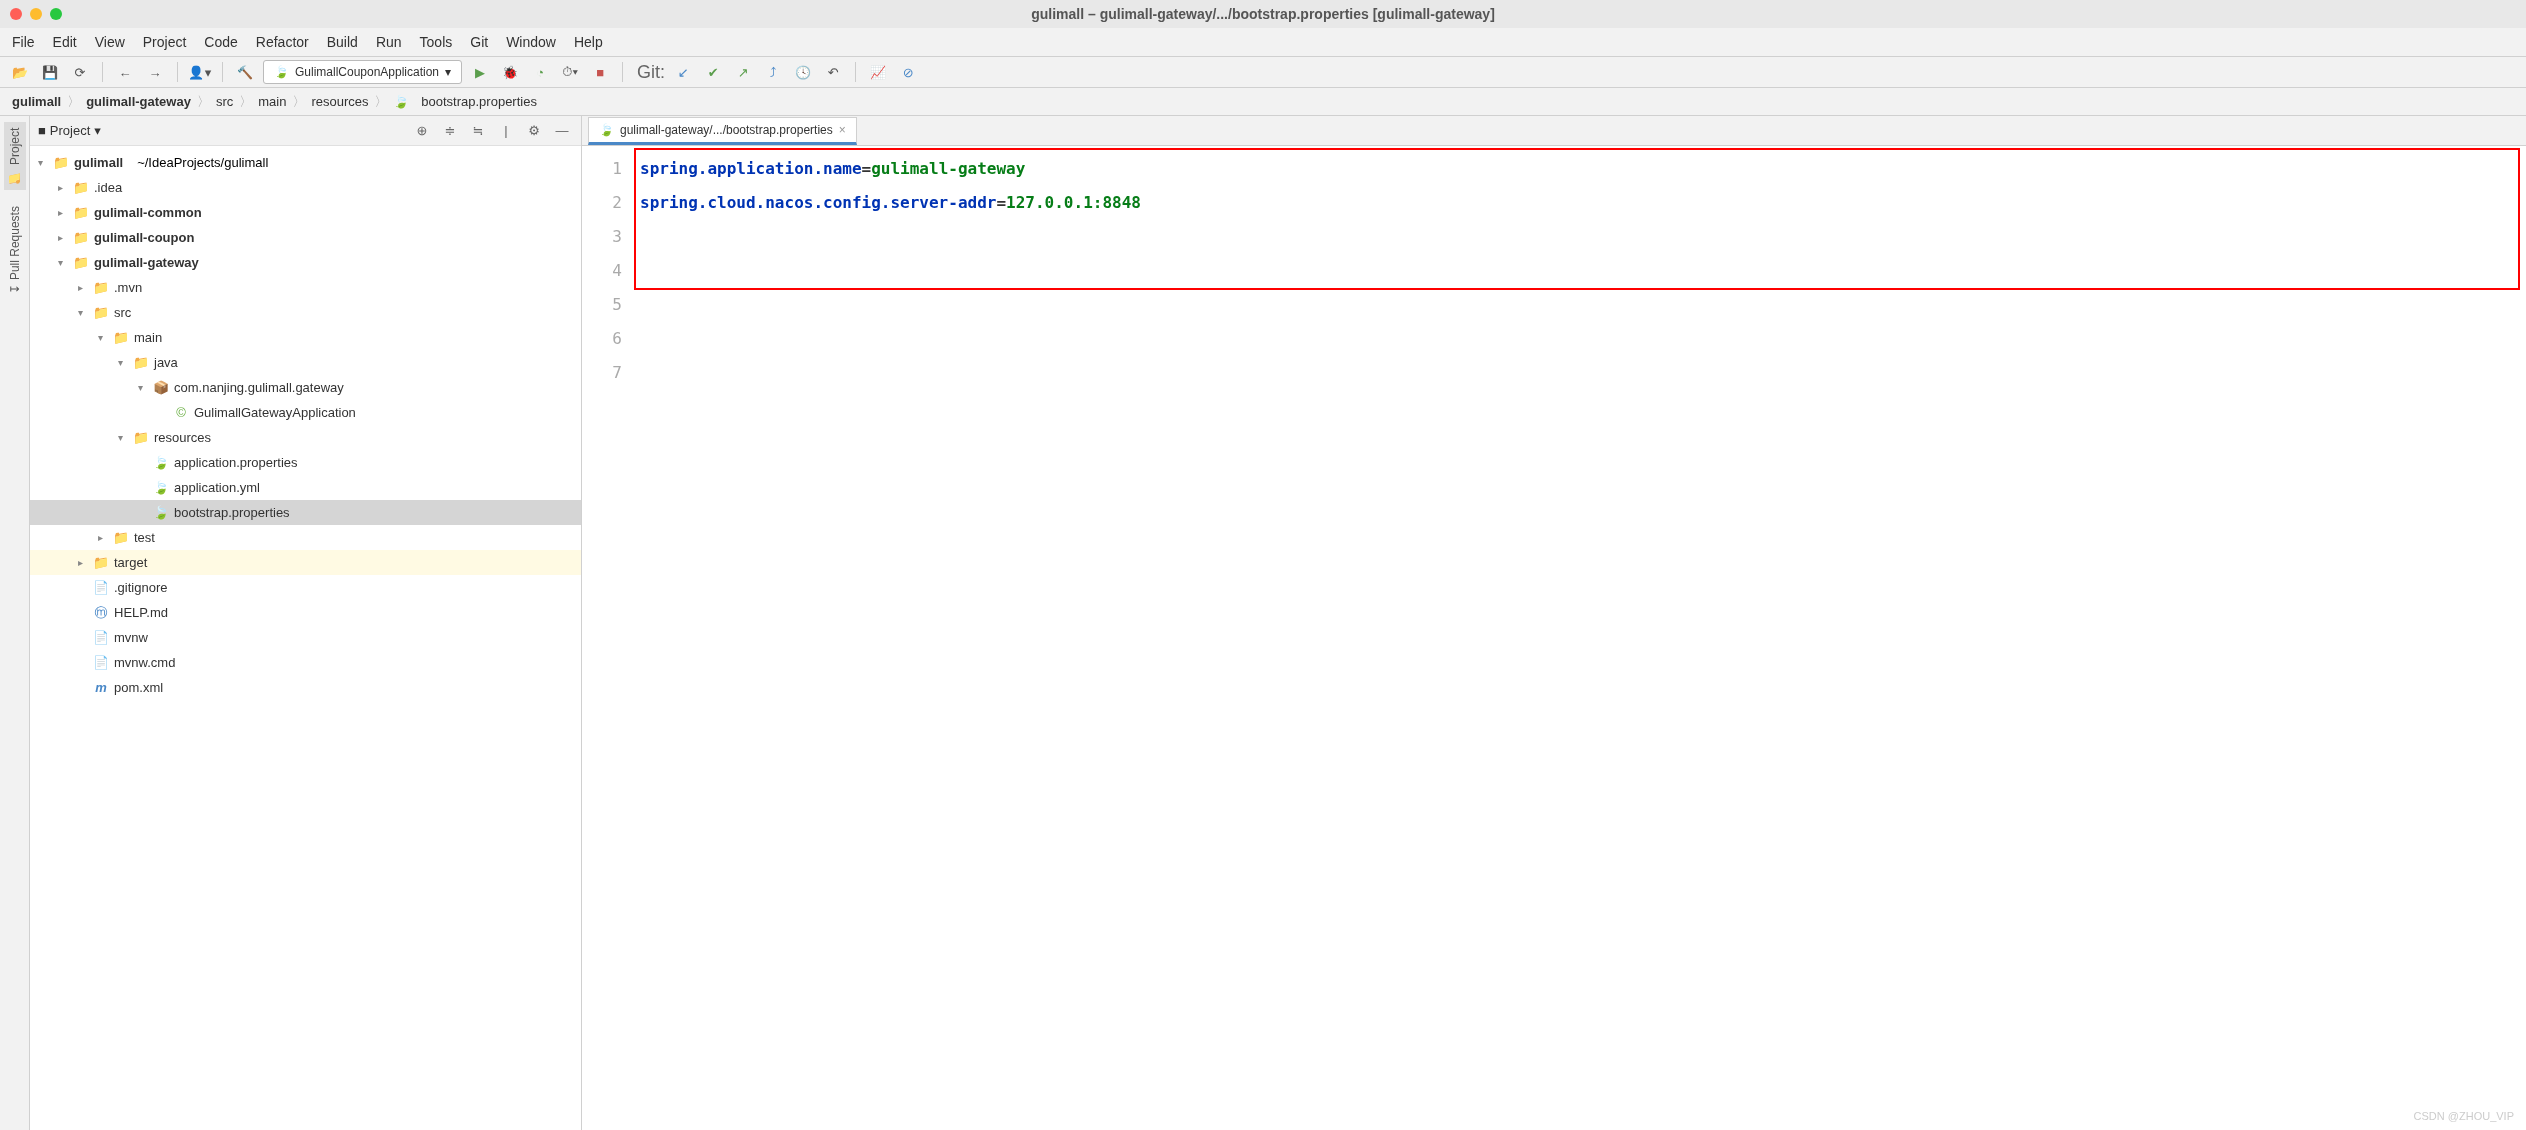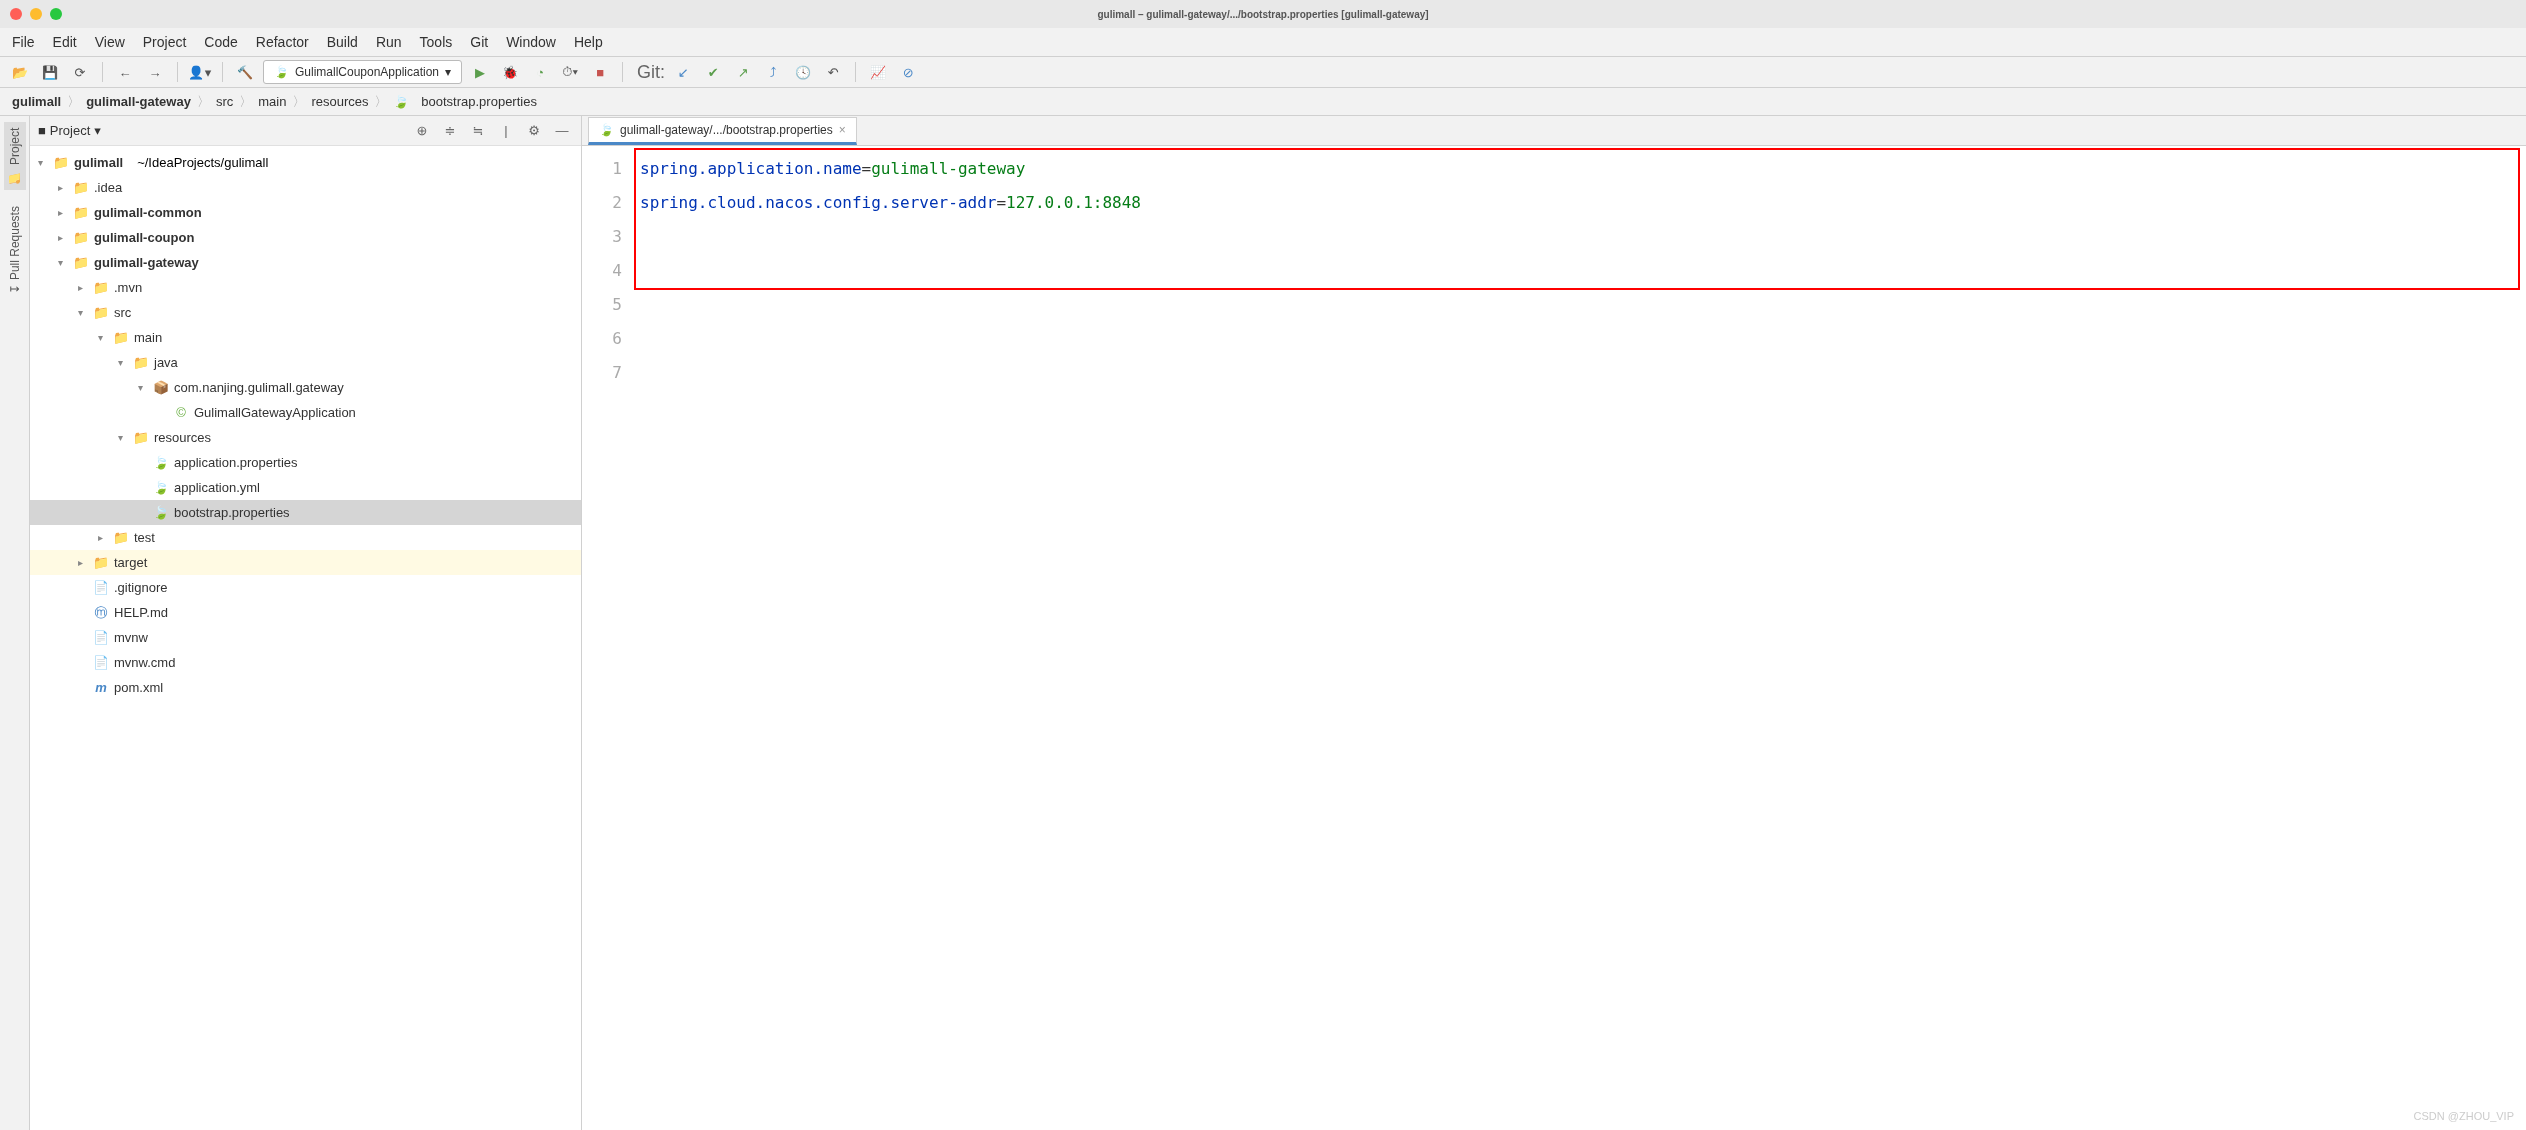--- a/index.html
+++ b/index.html
@@ -2,21 +2,21 @@
 <html><head>
 <meta charset="utf-8">
 <style>
 * { margin: 0; padding: 0; box-sizing: border-box; }
 body { font-family: -apple-system, "Helvetica Neue", Arial, sans-serif; font-size: 13px; color: #333; background: #f2f2f2; user-select: none; }
 .window { width: 2526px; height: 1130px; display: flex; flex-direction: column; background: #f2f2f2; }
 .titlebar { height: 28px; display: flex; align-items: center; padding: 0 10px; background: #e8e8e8; position: relative; }
 .traffic { display: flex; gap: 8px; }
 .tl { width: 12px; height: 12px; border-radius: 50%; }
 .tl.r { background: #ff5f57; } .tl.y { background: #febc2e; } .tl.g { background: #28c840; }
-.title { position: absolute; left: 50%; transform: translateX(-50%); font-size: 10px; font-weight: bold; color: #555; }
+.title { position: absolute; left: 50%; transform: translateX(-50%); font-size: 14px; font-weight: bold; color: #555; }
 .menubar { height: 28px; display: flex; align-items: center; gap: 18px; padding: 0 12px; background: #f2f2f2; font-size: 14px; }
 .menubar span { cursor: pointer; }
 .toolbar { height: 32px; display: flex; align-items: center; padding: 0 8px; gap: 6px; border-top: 1px solid #d0d0d0; border-bottom: 1px solid #d0d0d0; background: #f2f2f2; }
 .tbtn { width: 24px; height: 24px; display: flex; align-items: center; justify-content: center; color: #555; cursor: pointer; }
 .tsep { width: 1px; height: 20px; background: #ccc; margin: 0 4px; }
 .runcfg { height: 24px; padding: 0 10px; border: 1px solid #bbb; border-radius: 3px; background: #fff; display: flex; align-items: center; gap: 6px; font-size: 12px; }
 .gitlbl { font-size: 18px; color: #666; margin-left: 4px; }
 .breadcrumb { height: 28px; display: flex; align-items: center; padding: 0 12px; gap: 6px; font-size: 13px; background: #f2f2f2; border-bottom: 1px solid #d0d0d0; }
 .breadcrumb .sep { color: #aaa; }
 .breadcrumb .item { display: flex; align-items: center; gap: 4px; }
@@ -38,21 +38,21 @@
 .bold { font-weight: bold; }
 .dim { color: #000000; margin-left: 14px; }
 .ind1 { padding-left: 28px; } .ind2 { padding-left: 48px; } .ind3 { padding-left: 68px; }
 .ind4 { padding-left: 88px; } .ind5 { padding-left: 108px; } .ind6 { padding-left: 128px; }
 .editor { flex: 1; display: flex; flex-direction: column; background: #fff; }
 .tabs { height: 30px; display: flex; align-items: flex-end; background: #f2f2f2; border-bottom: 1px solid #d0d0d0; padding-left: 6px; }
 .tab { height: 28px; padding: 0 10px; display: flex; align-items: center; gap: 6px; background: #fff; border: 1px solid #d0d0d0; border-bottom: 3px solid #4a88c7; font-size: 12px; }
 .tab .x { color: #999; cursor: pointer; }
 .code { flex: 1; display: flex; font-family: "Menlo", "Consolas", monospace; font-size: 16px; position: relative; }
 .lnums { width: 50px; text-align: right; padding: 6px 10px 0 0; color: #aaa; background: #fff; line-height: 34px; }
-.lines { flex: 1; padding: 6px 8px 0 8px; line-height: 34px; position: relative; }
+.lines { flex: 1; padding: 6px 8px 0 8px; line-height: 34px; position: relative; font-weight: bold; }
 .ln { white-space: pre; }
 .redbox { position: absolute; border: 2px solid red; pointer-events: none; }
 .k { color: #0033b3; } .v { color: #067d17; } .c { color: #9e880d; font-style: italic; }
 .watermark { position: absolute; bottom: 8px; right: 12px; font-size: 11px; color: #ccc; }
 </style>
 </head>
 <body>
 
 <div class="window">
   <div class="titlebar">

